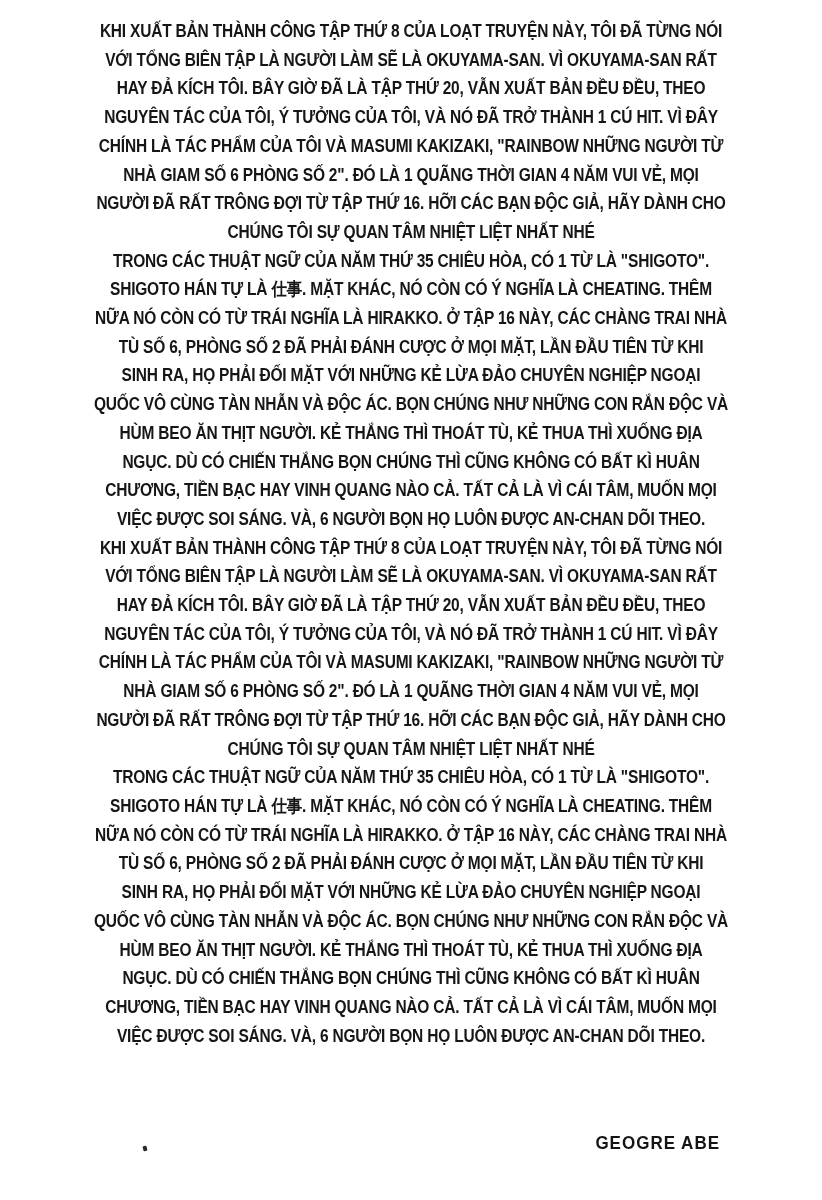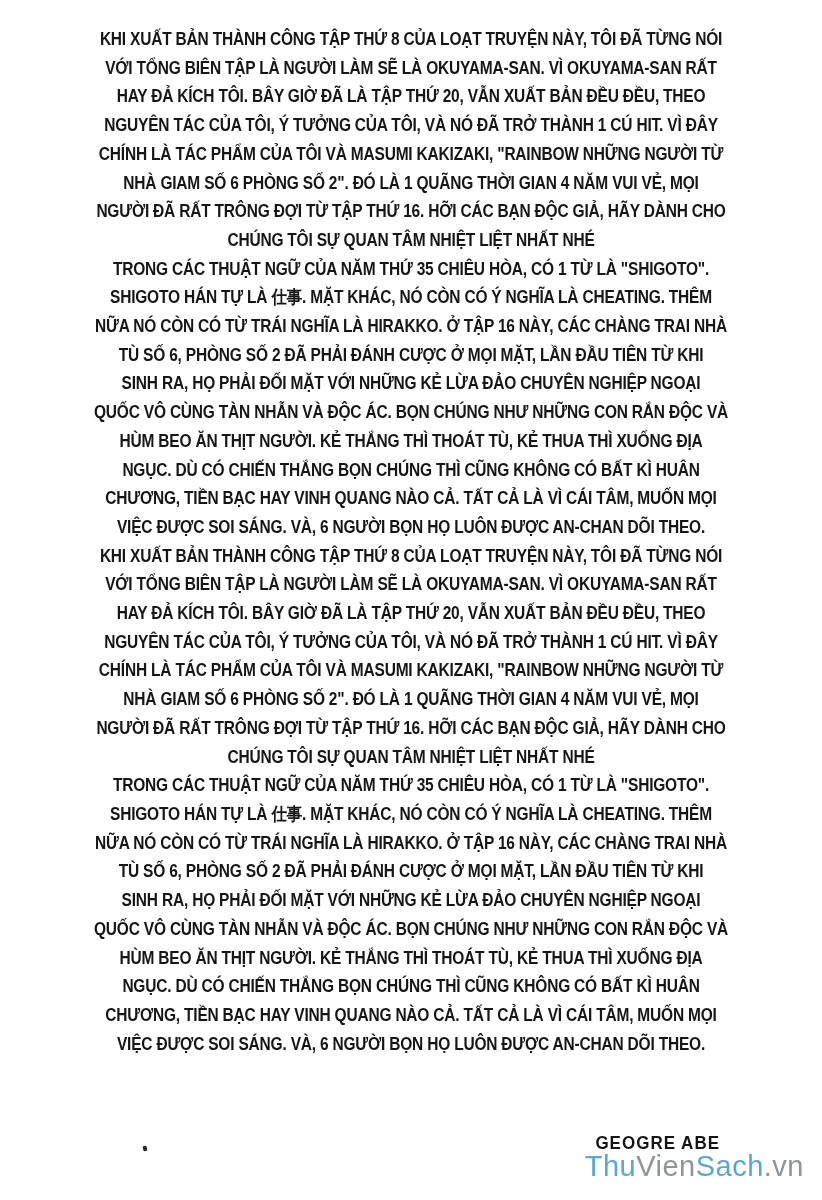--- a/index.html
+++ b/index.html
@@ -11,21 +11,21 @@
     font-family: "Liberation Sans", sans-serif;
   }
   .page {
     position: relative;
     width: 822px;
     height: 1200px;
     background: #ffffff;
   }
   .note {
     position: absolute;
-    top: 25px;
+    top: 17px;
     left: 0;
     width: 822px;
     text-align: center;
     color: #161616;
     font-weight: bold;
     font-size: 15.5px;
     letter-spacing: -0.2px;
     line-height: 28.7px;
   }
   .note .line {
@@ -105,15 +105,14 @@
       <div class="line">HÙM BEO ĂN THỊT NGƯỜI. KẺ THẮNG THÌ THOÁT TÙ, KẺ THUA THÌ XUỐNG ĐỊA</div>
       <div class="line">NGỤC. DÙ CÓ CHIẾN THẮNG BỌN CHÚNG THÌ CŨNG KHÔNG CÓ BẤT KÌ HUÂN</div>
       <div class="line">CHƯƠNG, TIỀN BẠC HAY VINH QUANG NÀO CẢ. TẤT CẢ LÀ VÌ CÁI TÂM, MUỐN MỌI</div>
       <div class="line">VIỆC ĐƯỢC SOI SÁNG. VÀ, 6 NGƯỜI BỌN HỌ LUÔN ĐƯỢC AN-CHAN DÕI THEO.</div>
     </div>
 
   <span class="stray-mark"></span>
 
   <div class="author-name">GEOGRE ABE</div>
 
-  <div class="watermark"><span class="wm-part" style="color: rgb(88, 168, 207);">Thu</span><span class="wm-part" style="color: rgb(144, 147, 155);">Vien</span><span class="wm-part" style="color: rgb(88, 168, 207);">Sach</span><span class="wm-part" style="color: rgb(144, 147, 155);">.vn</span></div>
 
 </div>
 
 </body></html>

